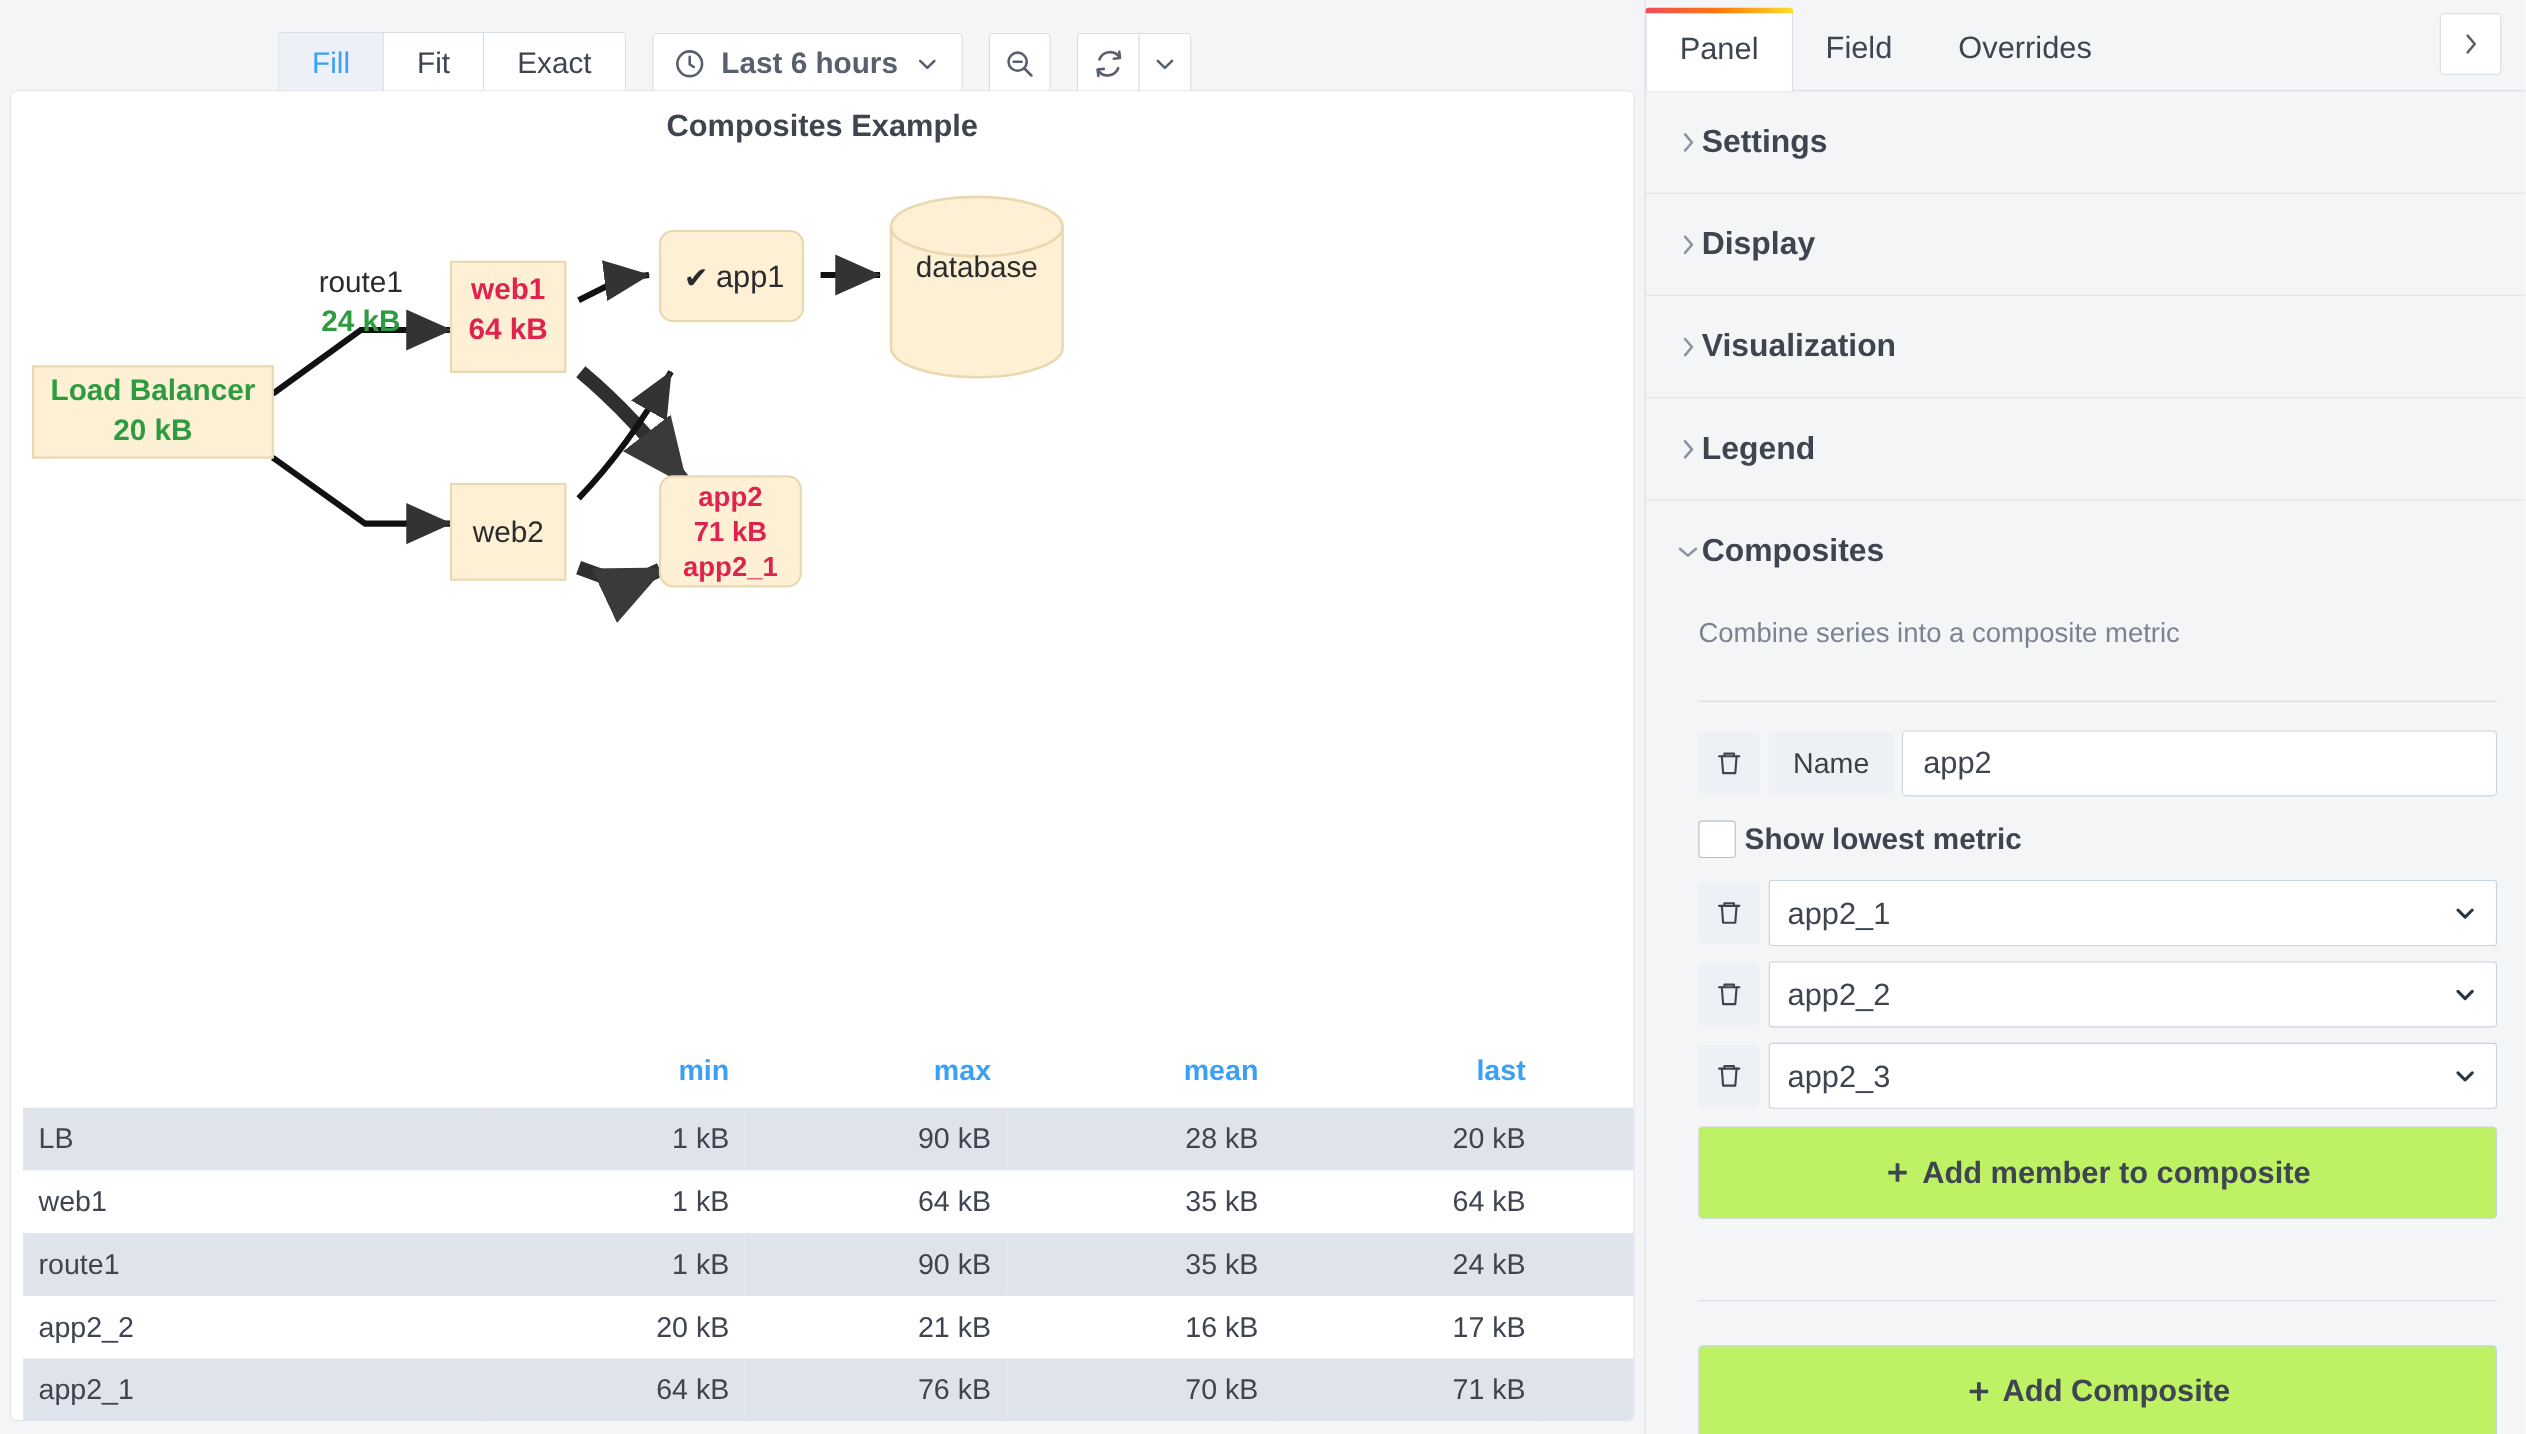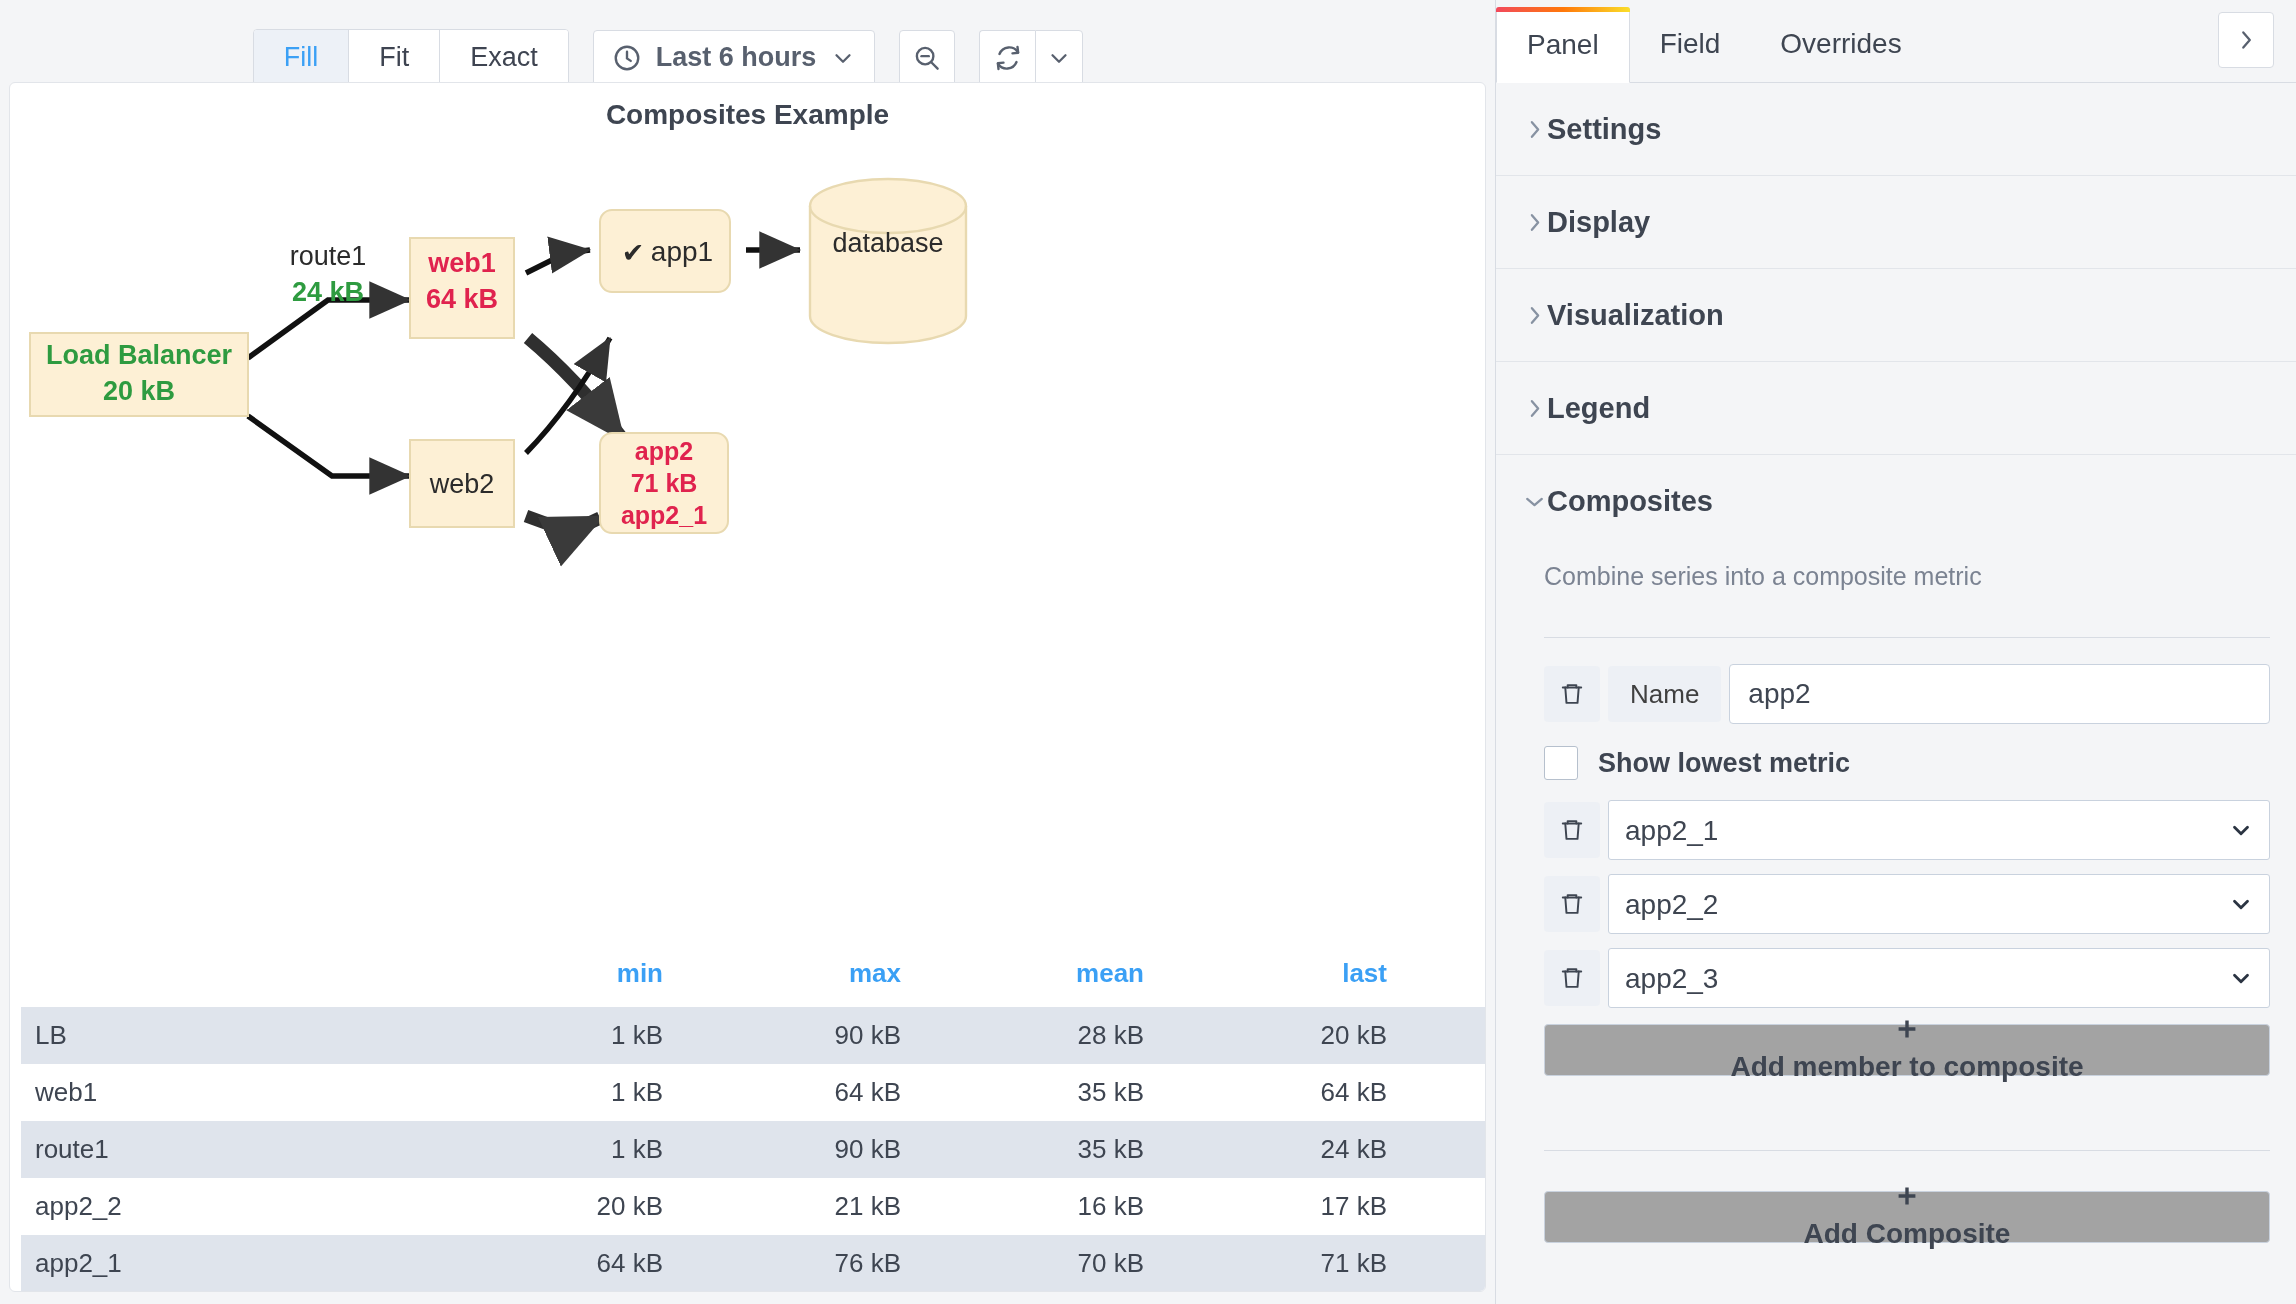--- a/index.html
+++ b/index.html
@@ -124,42 +124,41 @@
   .name-tag{
     height:56px;background:#EDF0F5;border-radius:4px;display:flex;align-items:center;
     padding:0 22px;font-size:26px;color:#404040;
   }
   .txt-input{
     flex:1;height:60px;border:1px solid #C9D2DE;border-radius:4px;background:#fff;
     font-size:28px;color:#3E4551;padding:0 18px;box-sizing:border-box;
     font-family:"Liberation Sans", sans-serif;outline:none;
   }
 
-  .chk-row{display:flex;align-items:center;gap:20px;margin-bottom:20px;}
+  .chk-row{display:flex;align-items:center;gap:8px;margin-bottom:20px;}
   .chk{
     width:34px;height:34px;border:1px solid #B6C0CD;border-radius:3px;background:#fff;cursor:pointer;
     box-sizing:border-box;
   }
   .chk-label{font-size:27px;color:#3E4551;font-weight:bold;}
 
   .sel-row{display:flex;align-items:center;gap:8px;margin-bottom:14px;}
   .sel-wrap{flex:1;position:relative;}
   .sel{
     width:100%;height:60px;border:1px solid #C9D2DE;border-radius:3px;background:#fff;
     font-size:28px;color:#3E4551;padding:0 16px;box-sizing:border-box;
     font-family:"Liberation Sans", sans-serif;appearance:none;-webkit-appearance:none;outline:none;
   }
   .sel-arrow{position:absolute;right:16px;top:50%;transform:translateY(-50%);pointer-events:none;}
 
   .wide-btn{
-    width:100%;height:52px;border:1px solid #C9D2DE;border-radius:4px;background:#a3a3a3;
+    width:100%;height:84px;border:1px solid #C9D2DE;border-radius:4px;background:#bef264;
     display:flex;align-items:center;justify-content:center;gap:10px;
     font-size:28px;font-weight:bold;color:#3E4551;cursor:pointer;box-sizing:border-box;
     font-family:"Liberation Sans", sans-serif;
-    flex-direction:column;
   }
   .btn-mt{margin-top:16px;}
   .hr2{height:1px;background:#D8DCE3;margin:74px 0 40px 0;}
 </style>
 </head>
 <body>
 
 <div class="app">
 
   <div class="left">

